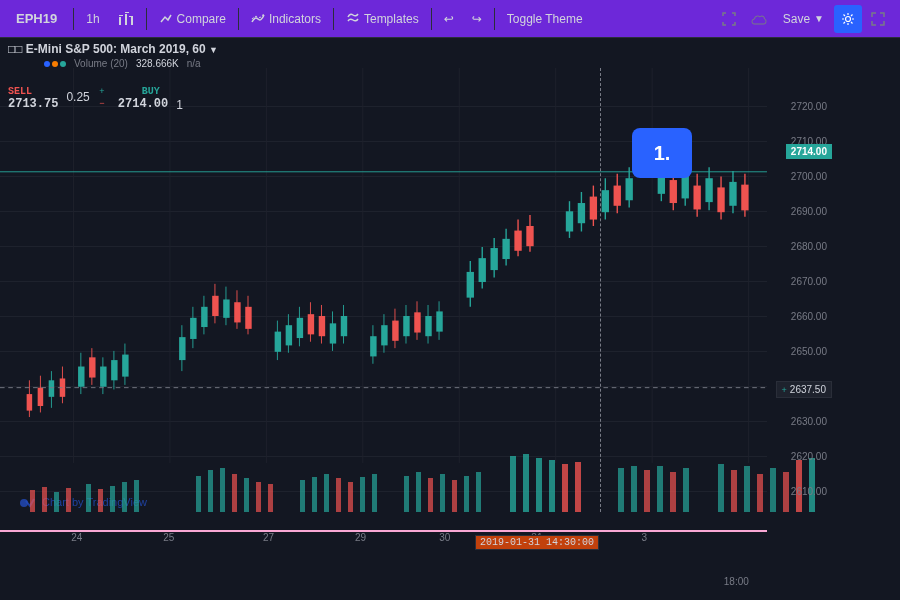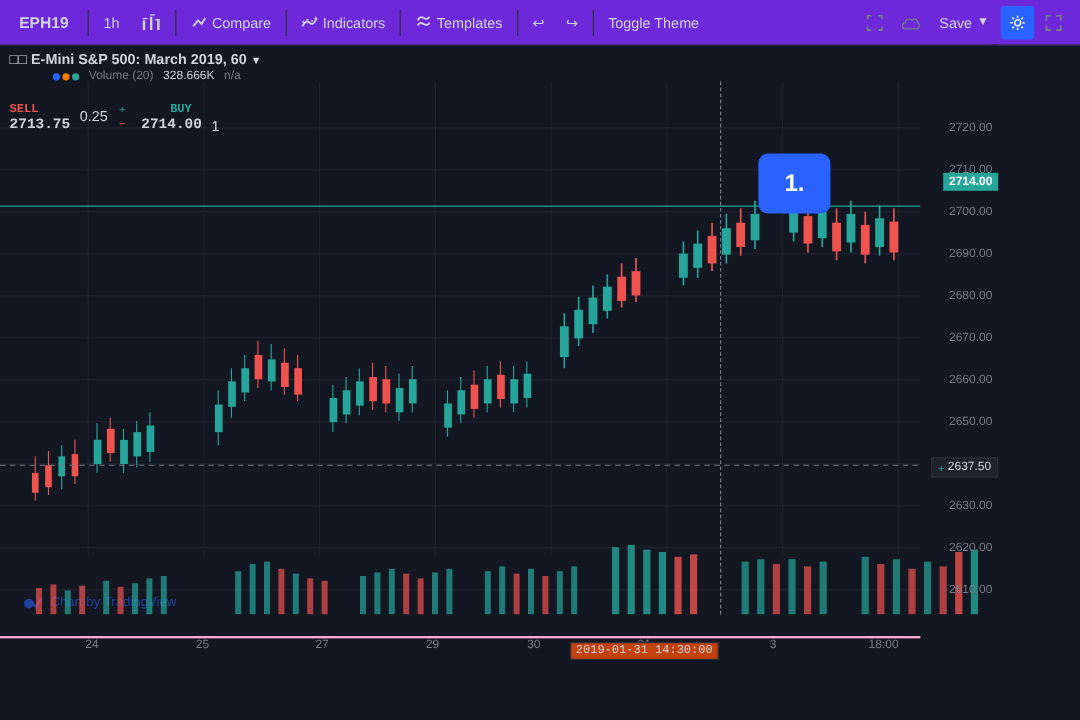--- a/index.html
+++ b/index.html
@@ -665,21 +665,21 @@
 
   <div style="position:absolute; bottom:50px; left:0; right:65px; height:20px; border-top:2px solid #f9a8d4;">
     <span class="time-label" style="position:absolute; left:10%; font-size:10px; color:#787b86; transform:translateX(-50%);">24</span>
     <span class="time-label" style="position:absolute; left:22%; font-size:10px; color:#787b86; transform:translateX(-50%);">25</span>
     <span class="time-label" style="position:absolute; left:35%; font-size:10px; color:#787b86; transform:translateX(-50%);">27</span>
     <span class="time-label" style="position:absolute; left:47%; font-size:10px; color:#787b86; transform:translateX(-50%);">29</span>
     <span class="time-label" style="position:absolute; left:58%; font-size:10px; color:#787b86; transform:translateX(-50%);">30</span>
     <span class="time-label" style="position:absolute; left:70%; font-size:10px; color:#787b86; transform:translateX(-50%);">31</span>
     <span style="position:absolute; left:70%; transform:translateX(-50%); top:3px; background:#c2410c; border:1px solid #2a2e39; padding:1px 4px; font-size:10px; color:#d1d4dc; white-space:nowrap;font-family:Liberation Mono, monospace;">2019-01-31 14:30:00</span>
     <span class="time-label" style="position:absolute; left:84%; font-size:10px; color:#787b86; transform:translateX(-50%);">3</span>
-    <span class="time-label" style="position:absolute; left:96%; font-size:10px; color:#787b86; transform:translateX(-50%);">18:00</span>
+    <span class="time-label" style="position:absolute; left:96%; font-size:10px; color:#787b86; transform:translateX(-50%);margin-top:44px;">18:00</span>
   </div>
 
   <div class="watermark">
     <svg width="18" height="14" viewBox="0 0 18 14">
       <circle cx="4" cy="7" r="4" fill="#2962ff" opacity="0.8"></circle>
       <path d="M6 5 L10 10 L14 3" stroke="#2962ff" stroke-width="2" fill="none" opacity="0.8"></path>
     </svg>
     <span style="font-size:11px; color:#2962ff; opacity:0.8;">Chart by TradingView</span>
   </div>
 

